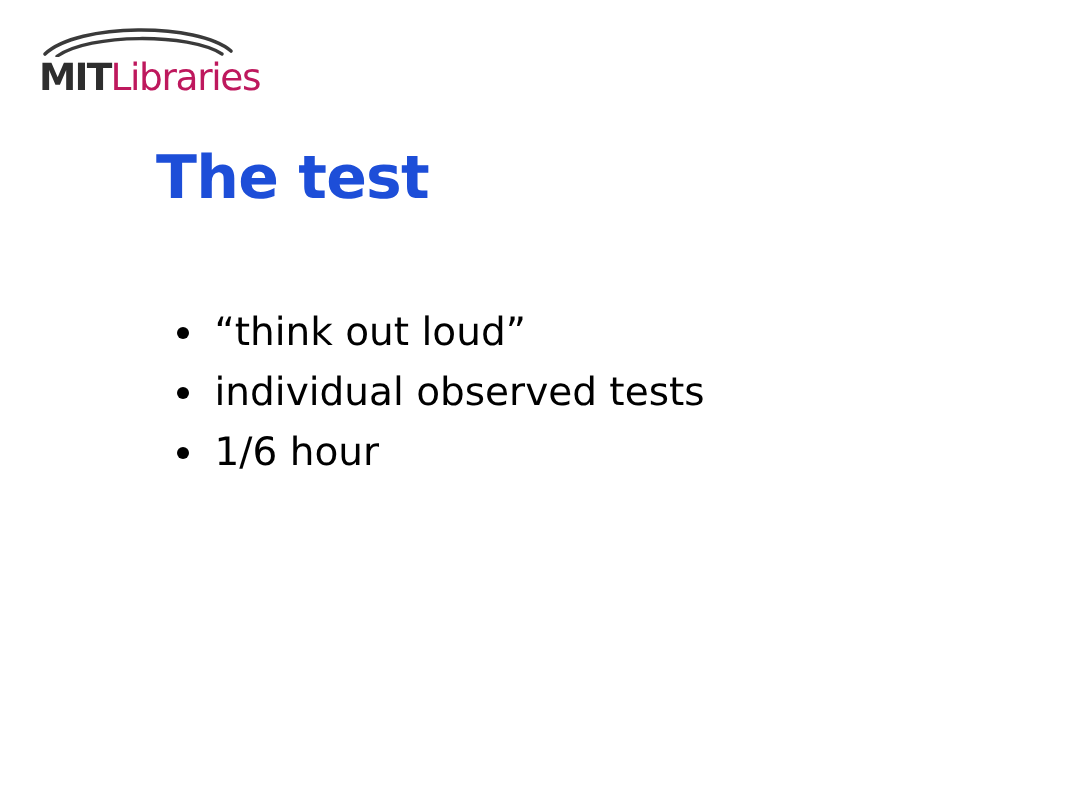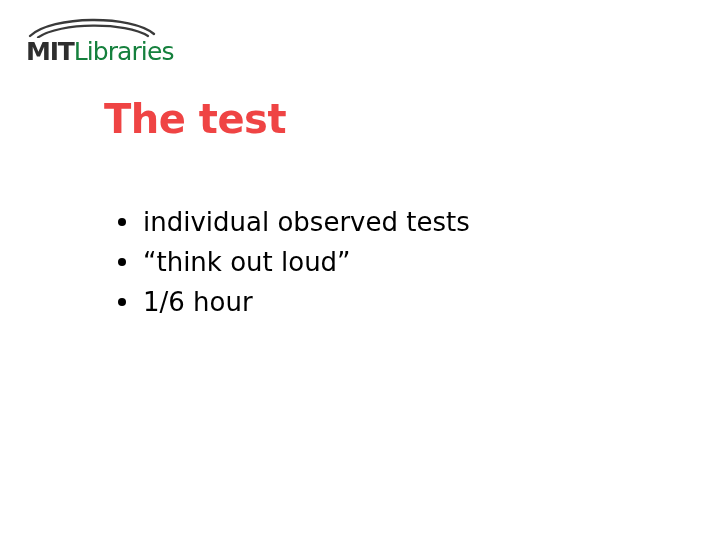--- a/index.html
+++ b/index.html
@@ -47,33 +47,33 @@
     letter-spacing: -0.8px;
   }
   .logo-mit {
     font-weight: bold;
     color: #2e2e2e;
     letter-spacing: -1.2px;
     margin-top: 24px;
   }
   .logo-libraries {
     font-weight: normal;
-    color: #15803d;
+    color: #be185d;
     letter-spacing: -0.9px;
   }
 
   
   .slide-title {
     position: absolute;
     left: 104px;
     top: 96px;
     font-family: "DejaVu Sans", sans-serif;
     font-size: 40px;
     font-weight: bold;
-    color: #ef4444;
+    color: #1d4ed8;
     letter-spacing: -0.5px;
     white-space: nowrap;
   }
 
   
   .bullet-list {
     position: absolute;
     left: 116px;
     top: 202px;
     list-style: none;
@@ -117,25 +117,25 @@
     <div class="logo-wordmark">
       <span class="logo-mit">MIT</span><span class="logo-libraries">Libraries</span>
     </div>
   </div>
 
   <div class="slide-title">The test</div>
 
   <ul class="bullet-list">
     <li class="bullet-item">
       <span class="bullet-marker"></span>
-      <span class="bullet-text">individual observed tests</span>
+      <span class="bullet-text">“think out loud”</span>
     </li>
     <li class="bullet-item">
       <span class="bullet-marker"></span>
-      <span class="bullet-text">“think out loud”</span>
+      <span class="bullet-text">individual observed tests</span>
     </li>
     <li class="bullet-item">
       <span class="bullet-marker"></span>
       <span class="bullet-text">1/6 hour</span>
     </li>
   </ul>
 
 </div>
 
 </body></html>

